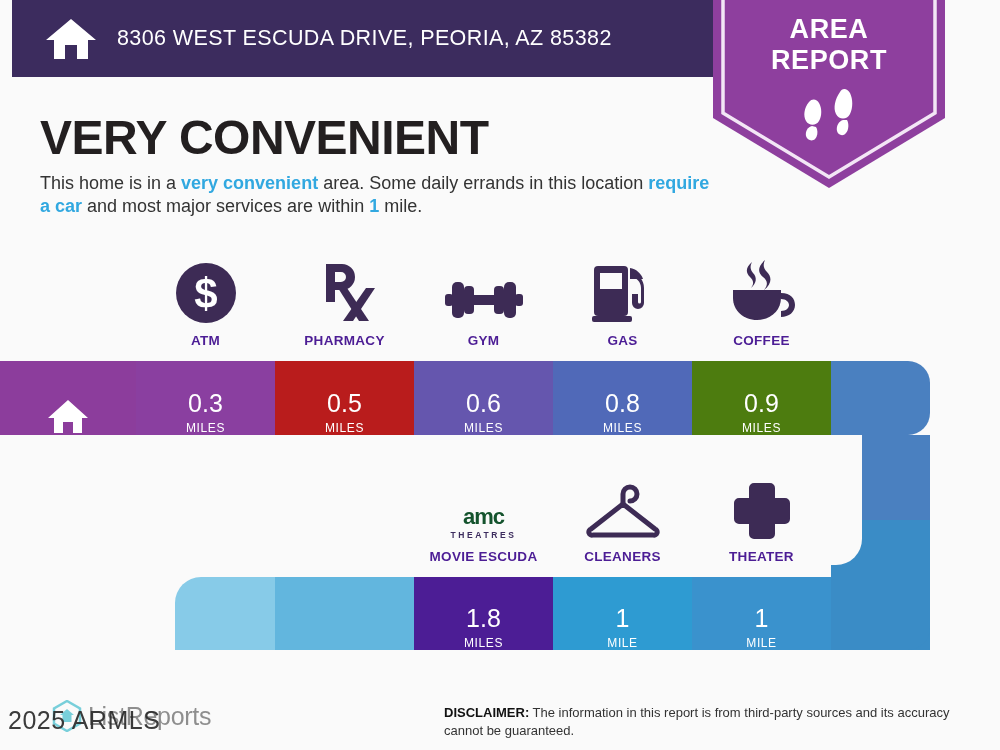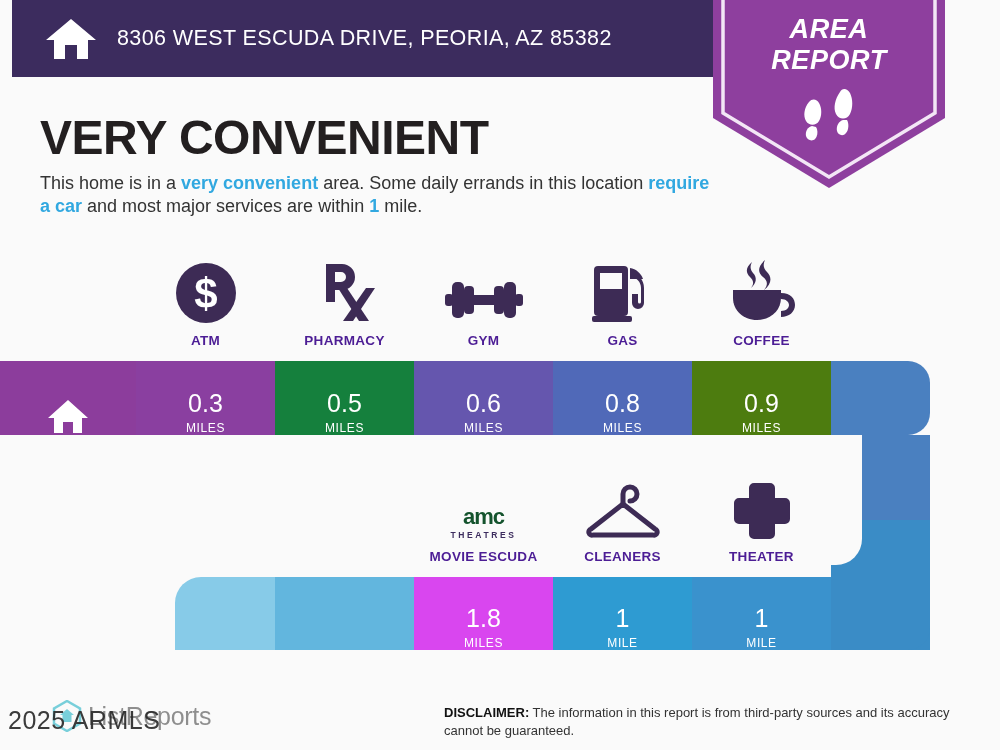--- a/index.html
+++ b/index.html
@@ -22,21 +22,21 @@
   .header-addr {
     margin-left:20px; color:#ffffff; font-size:21.5px; letter-spacing:0.4px;
     font-weight:400; white-space:nowrap;
   }
 
   
   .badge-wrap { position:absolute; left:713px; top:0px; width:232px; height:190px; }
   .badge-wrap svg { display:block; }
   .badge-text {
     position:absolute; top:14px; left:0; width:232px; text-align:center;
-    color:#ffffff; font-size:27px; font-weight:700; line-height:1.13; letter-spacing:0.6px;font-style:italic;
+    color:#ffffff; font-size:27px; font-weight:700; line-height:1.13; letter-spacing:0.6px;
   }
 
   
   .title {
     position:absolute; left:40px; top:110px;
     font-size:48px; font-weight:700; color:#231f20; letter-spacing:-0.5px;
   }
   .para {
     position:absolute; left:40px; top:172px; width:680px;
     font-size:18px; color:#333333; line-height:1.3;
@@ -200,21 +200,21 @@
         <path fill="#ffffff" d="M21 1 L41 19 L35 19 L35 34 L26 34 L26 23 L16 23 L16 34 L7 34 L7 19 L1 19 Z"></path>
         <rect x="16" y="24" width="10" height="10" fill="#8c3d9c"></rect>
       </svg>
     </div>
 
     <div class="seg" style="left:136px; width:139px; background:#8a3fa0;">
       <div class="num">0.3</div>
       <div class="unit">MILES</div>
     </div>
 
-    <div class="seg" style="left:275px; width:139px; background:#15803d;">
+    <div class="seg" style="left:275px; width:139px; background:#b91c1c;">
       <div class="num">0.5</div>
       <div class="unit">MILES</div>
     </div>
 
     <div class="seg" style="left:414px; width:139px; background:#6556ae;">
       <div class="num">0.6</div>
       <div class="unit">MILES</div>
     </div>
 
     <div class="seg" style="left:553px; width:139px; background:#5069b8;">
@@ -267,21 +267,21 @@
       </div>
       <div class="icon-label">THEATER</div>
     </div>
   </div>
 
   <div class="bar" style="left:175px; top:577px; width:755px; height:73px; border-radius:26px 0 22px 0;">
 
     <div class="seg" style="left:0; width:100px; background:#87cbe8;"></div>
     <div class="seg" style="left:100px; width:139px; background:#62b6de;"></div>
 
-    <div class="seg" style="left:239px; width:139px; background:#d946ef;">
+    <div class="seg" style="left:239px; width:139px; background:#4c1d95;">
       <div class="num">1.8</div>
       <div class="unit">MILES</div>
     </div>
 
     <div class="seg" style="left:378px; width:139px; background:#2e9bd2;">
       <div class="num">1</div>
       <div class="unit">MILE</div>
     </div>
 
     <div class="seg" style="left:517px; width:139px; background:#3a92cd;">

